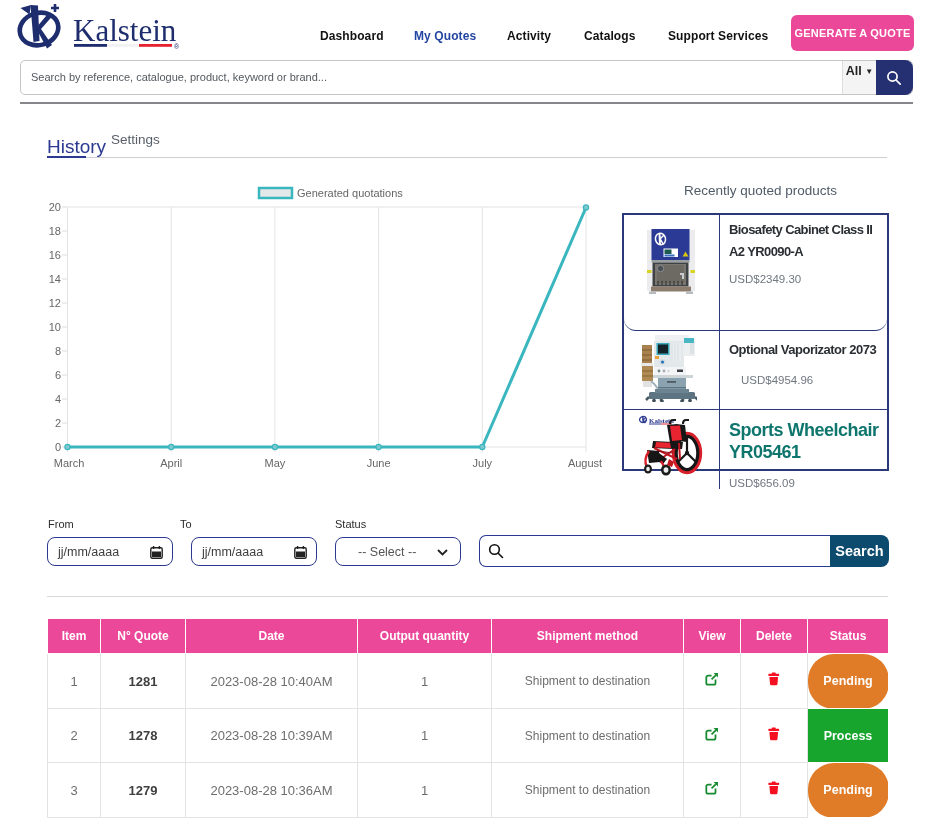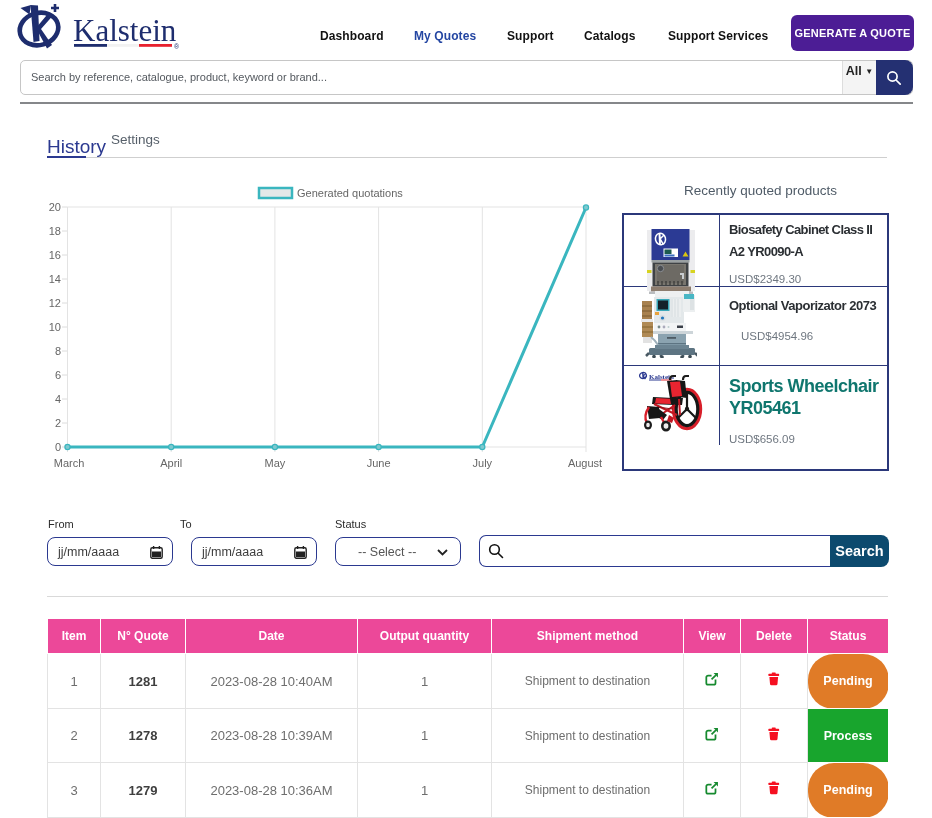--- a/index.html
+++ b/index.html
@@ -21,24 +21,24 @@
   </g>
   <text x="59" y="39" font-family="Liberation Serif, serif" font-size="31" fill="#1e2d6e">Kalstein</text>
   <rect x="60" y="42" width="33" height="2.8" fill="#1e2d6e"></rect>
   <rect x="93" y="42" width="32" height="2.8" fill="#f2f2f2"></rect>
   <rect x="125" y="42" width="33" height="2.8" fill="#e8212e"></rect>
   <text x="160" y="47" font-size="7" fill="#1e2d6e">®</text>
 </svg>
 
 <span class="nav-item" style="left:320px;">Dashboard</span>
 <span class="nav-item" style="left:414px; color:#2446a2;">My Quotes</span>
-<span class="nav-item" style="left:507px;">Support</span>
+<span class="nav-item" style="left:507px;">Activity</span>
 <span class="nav-item" style="left:584px;">Catalogs</span>
 <span class="nav-item" style="left:668px;">Support Services</span>
-<div class="abs" style="left:791px; top:15px; width:123px; height:36px; background:#4c1d95; border-radius:6px; color:#fff; font-size:11px; font-weight:bold; text-align:center; line-height:36px; letter-spacing:0.2px;">GENERATE A QUOTE</div>
+<div class="abs" style="left:791px; top:15px; width:123px; height:36px; background:#ec4899; border-radius:6px; color:#fff; font-size:11px; font-weight:bold; text-align:center; line-height:36px; letter-spacing:0.2px;">GENERATE A QUOTE</div>
 
 <div class="abs" style="left:20px; top:60px; width:893px; height:35px; border:1px solid #c6c6c6; border-radius:5px; background:#fff;">
   <span class="abs" style="left:10px; top:10px; font-size:11px; color:#54595f;">Search by reference, catalogue, product, keyword or brand...</span>
   <div class="abs" style="right:36px; top:0; width:34px; height:33px; background:#f4f4f4; border-left:1px solid #ddd; font-size:12.5px; font-weight:bold; color:#222; text-align:center; line-height:20px;">All <span style="font-size:8px; vertical-align:1px;">▼</span></div>
   <div class="abs" style="right:-1px; top:-1px; width:37px; height:35px; background:#243072; border-radius:0 8px 8px 0;">
     <svg width="16" height="16" style="position:absolute; left:10px; top:10px;" viewBox="0 0 16 16">
       <circle cx="6.5" cy="6.5" r="4.6" fill="none" stroke="#fff" stroke-width="1.7"></circle>
       <line x1="10" y1="10" x2="14.2" y2="14.2" stroke="#fff" stroke-width="1.7" stroke-linecap="round"></line>
     </svg>
   </div>
@@ -107,21 +107,21 @@
       <text x="131.2" y="287">April</text>
     <text x="234.9" y="287">May</text>
       <text x="338.6" y="287">June</text>
     <text x="442.3" y="287">July</text>
       <text x="545" y="287">August</text>
   </g>
 </svg>
 
 <span class="abs" style="left:684px; top:183px; font-size:13.5px; color:#4f5b67;">Recently quoted products</span>
 <div class="abs" style="left:622px; top:213px; width:267px; height:258px; border:2px solid #2b387a;">
-  <div style="display:flex; height:72px; border-bottom:1.5px solid #2b387a;">
+  <div style="display:flex; height:116px; border-bottom:1.5px solid #2b387a;border-radius:12px;">
     <div style="width:96px; border-right:1.5px solid #2b387a; position:relative;">
       <svg width="48" height="66" style="position:absolute; left:23px; top:14px;" viewBox="0 0 48 66">
         <rect x="0" y="1" width="48" height="61" fill="#ececee"></rect>
         <rect x="4.5" y="0" width="38" height="31" fill="#2b3a94"></rect>
         <ellipse cx="13.5" cy="10" rx="5" ry="5.8" fill="none" stroke="#fff" stroke-width="1.5" transform="rotate(-14 13.5 10)"></ellipse>
         <path d="M11.5 4 L13.5 4 L14 16 L12 16 Z M12.5 9.5 L16.5 5.5 L17.5 6.6 L14 10 L17 15 L15.5 16 Z" fill="#fff"></path>
         <rect x="16.5" y="19.5" width="14.5" height="8.5" fill="#fff"></rect>
         <rect x="17.5" y="20.5" width="7" height="4.5" fill="#1d5b4f"></rect>
         <rect x="17.5" y="25.5" width="10" height="2" fill="#3a6ec0"></rect>
         <path d="M35.5 27.5 L38.5 22.5 L41.5 27.5 Z" fill="#d9c411"></path>

